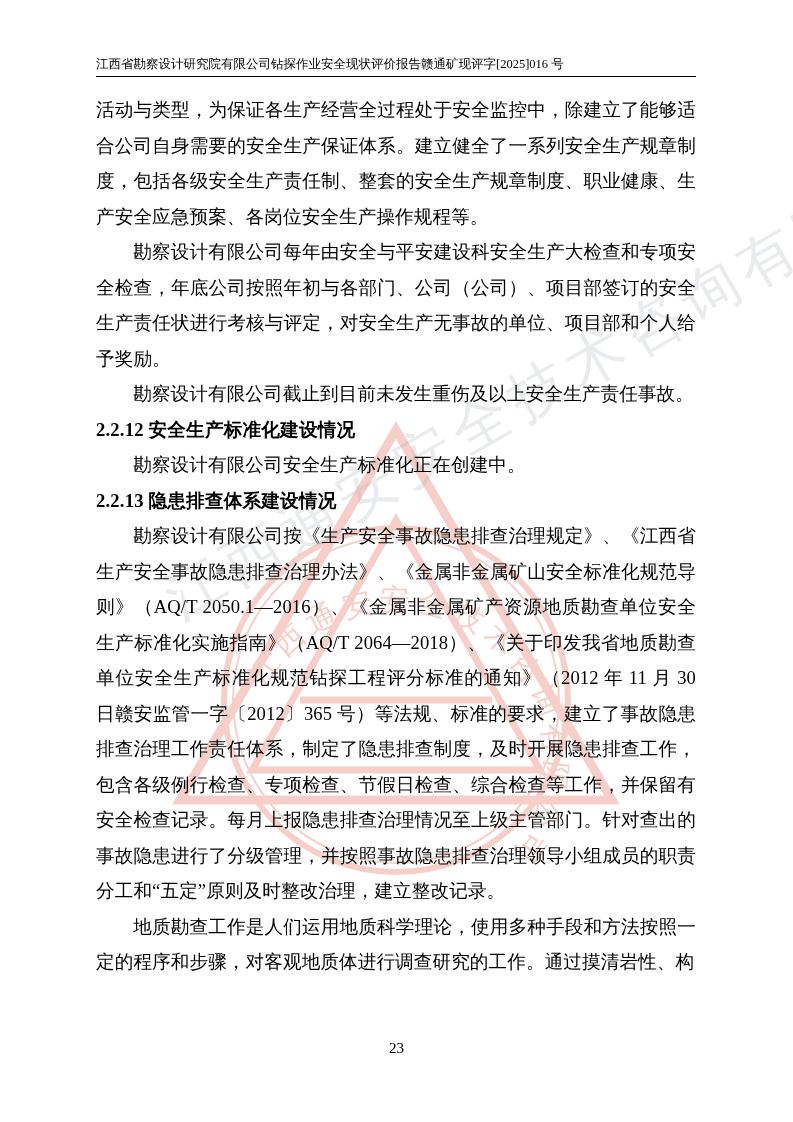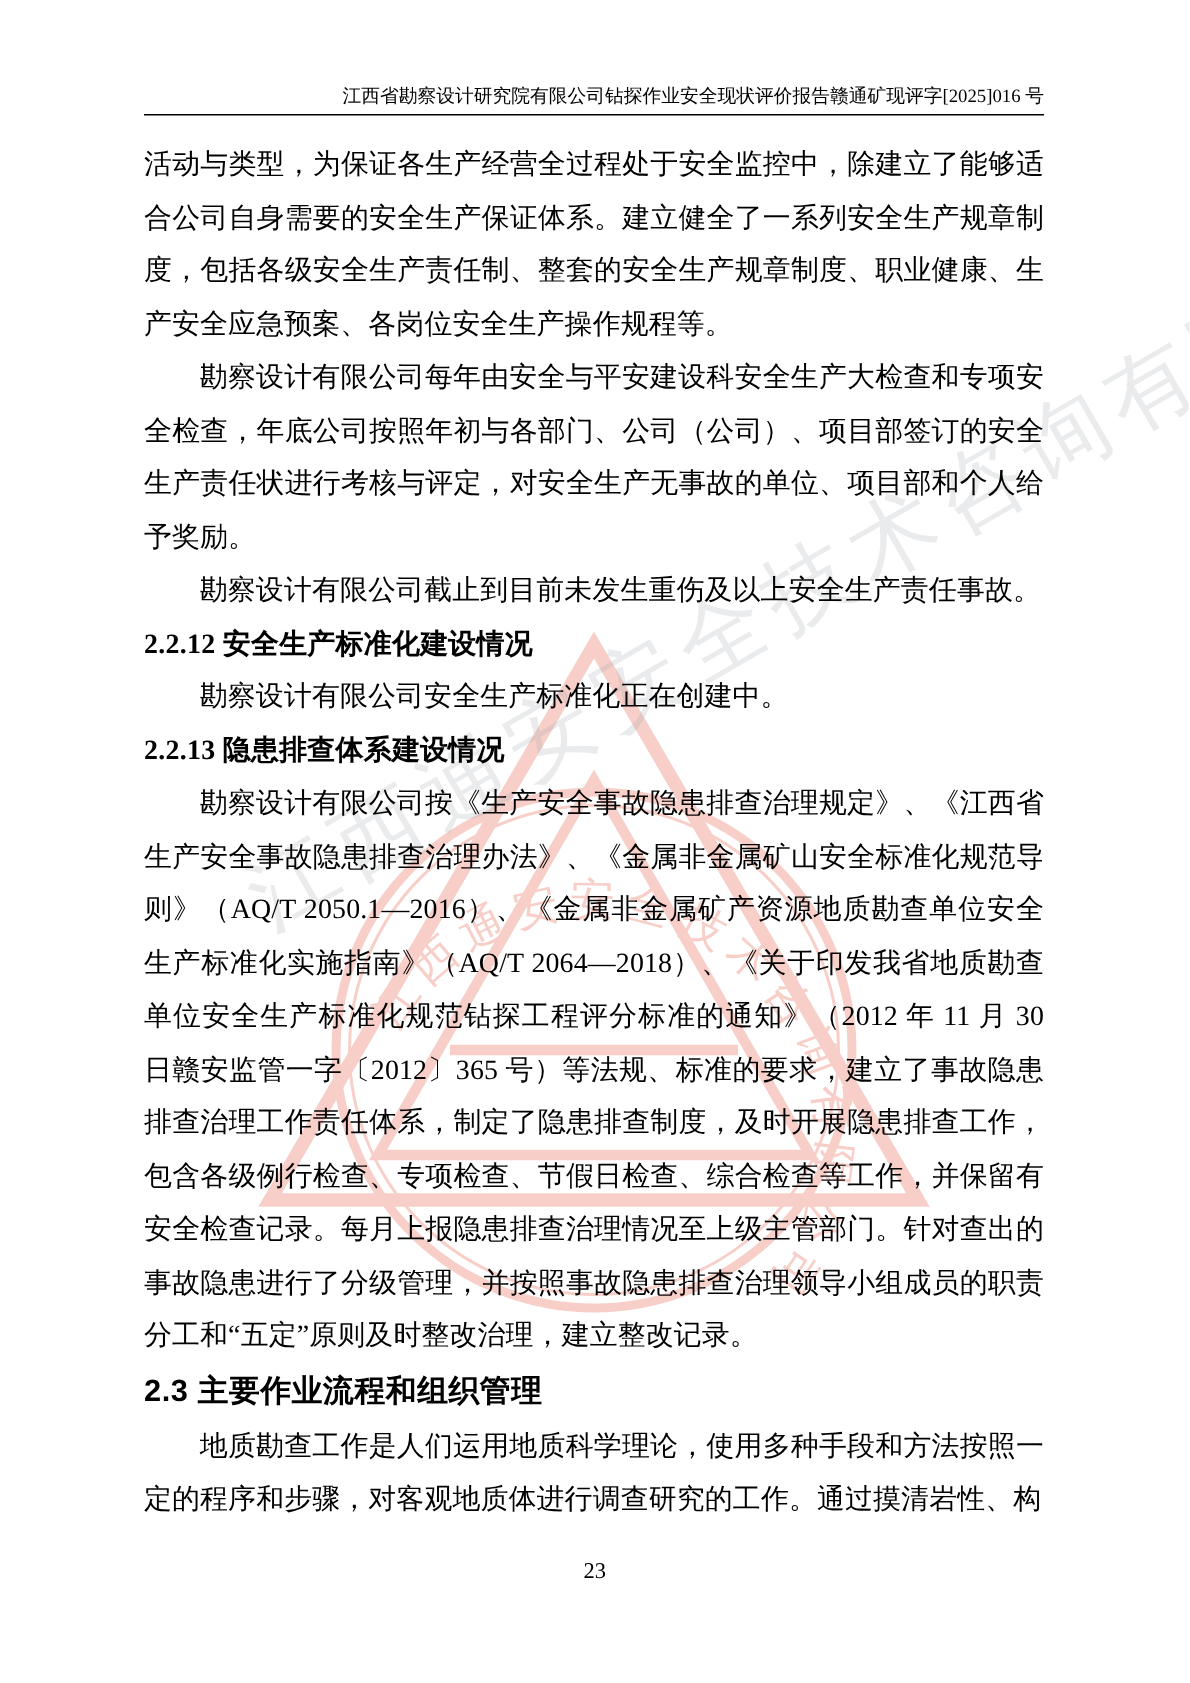--- a/index.html
+++ b/index.html
@@ -37,21 +37,21 @@
   
   .header {
     position: absolute;
     left: 96px;
     top: 56px;
     width: 600px;
     z-index: 10;
   }
   .header-row {
     display: flex;
-    justify-content: flex-end;
+    justify-content: flex-start;
     align-items: baseline;
     font-size: 12.5px;
     font-family: "Liberation Sans", "DejaVu Sans", sans-serif;
     letter-spacing: 0px;
   }
   .header-left { white-space: nowrap; }
   .header-right { white-space: nowrap; font-family: Liberation Serif, serif; }
   .header-rule {
     margin-top: 3px;
     border-bottom: 1px solid #000;
@@ -137,18 +137,17 @@
   </div>
 
   <div class="content">
     <p class="para">活动与类型，为保证各生产经营全过程处于安全监控中，除建立了能够适合公司自身需要的安全生产保证体系。建立健全了一系列安全生产规章制度，包括各级安全生产责任制、整套的安全生产规章制度、职业健康、生产安全应急预案、各岗位安全生产操作规程等。</p>
     <p class="para indent">勘察设计有限公司每年由安全与平安建设科安全生产大检查和专项安全检查，年底公司按照年初与各部门、公司（公司）、项目部签订的安全生产责任状进行考核与评定，对安全生产无事故的单位、项目部和个人给予奖励。</p>
     <p class="para indent">勘察设计有限公司截止到目前未发生重伤及以上安全生产责任事故。</p>
     <h3 class="sub">2.2.12 安全生产标准化建设情况</h3>
     <p class="para indent">勘察设计有限公司安全生产标准化正在创建中。</p>
     <h3 class="sub">2.2.13 隐患排查体系建设情况</h3>
     <p class="para indent">勘察设计有限公司按《生产安全事故隐患排查治理规定》、《江西省生产安全事故隐患排查治理办法》、《金属非金属矿山安全标准化规范导则》（AQ/T 2050.1—2016）、《金属非金属矿产资源地质勘查单位安全生产标准化实施指南》（AQ/T 2064—2018）、《关于印发我省地质勘查单位安全生产标准化规范钻探工程评分标准的通知》（2012 年 11 月 30 日赣安监管一字〔2012〕365 号）等法规、标准的要求，建立了事故隐患排查治理工作责任体系，制定了隐患排查制度，及时开展隐患排查工作，包含各级例行检查、专项检查、节假日检查、综合检查等工作，并保留有安全检查记录。每月上报隐患排查治理情况至上级主管部门。针对查出的事故隐患进行了分级管理，并按照事故隐患排查治理领导小组成员的职责分工和“五定”原则及时整改治理，建立整改记录。</p>
-    <h2 class="sec">2.3 主要作业流程和组织管理</h2>
     <p class="para indent">地质勘查工作是人们运用地质科学理论，使用多种手段和方法按照一定的程序和步骤，对客观地质体进行调查研究的工作。通过摸清岩性、构</p>
   </div>
 
   <div class="pagenum">23</div>
 </div>
 
 </body></html>

